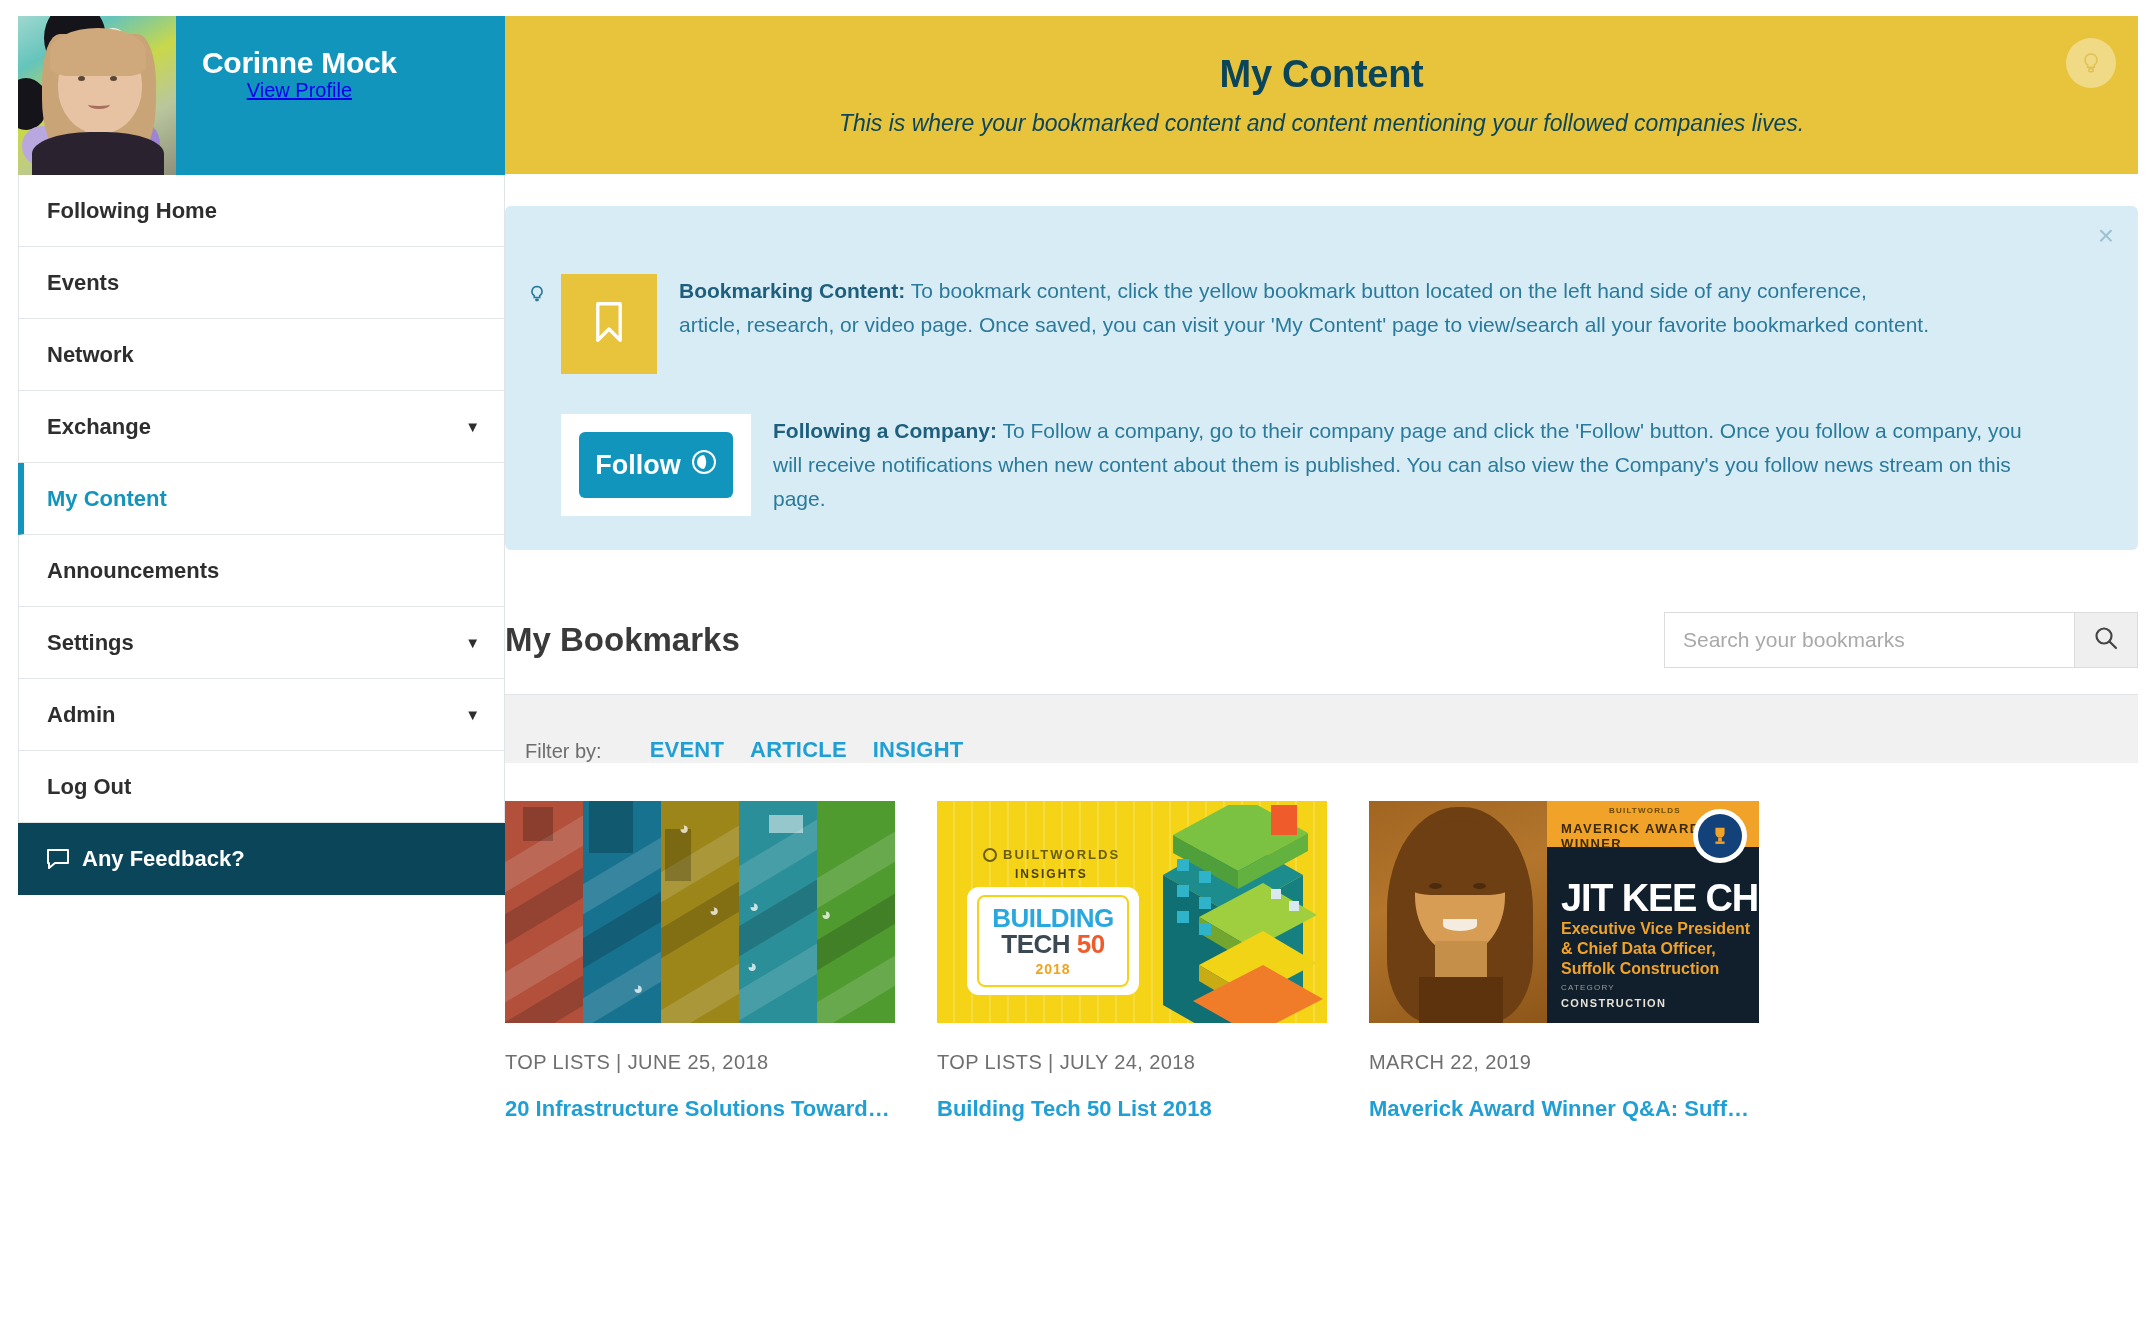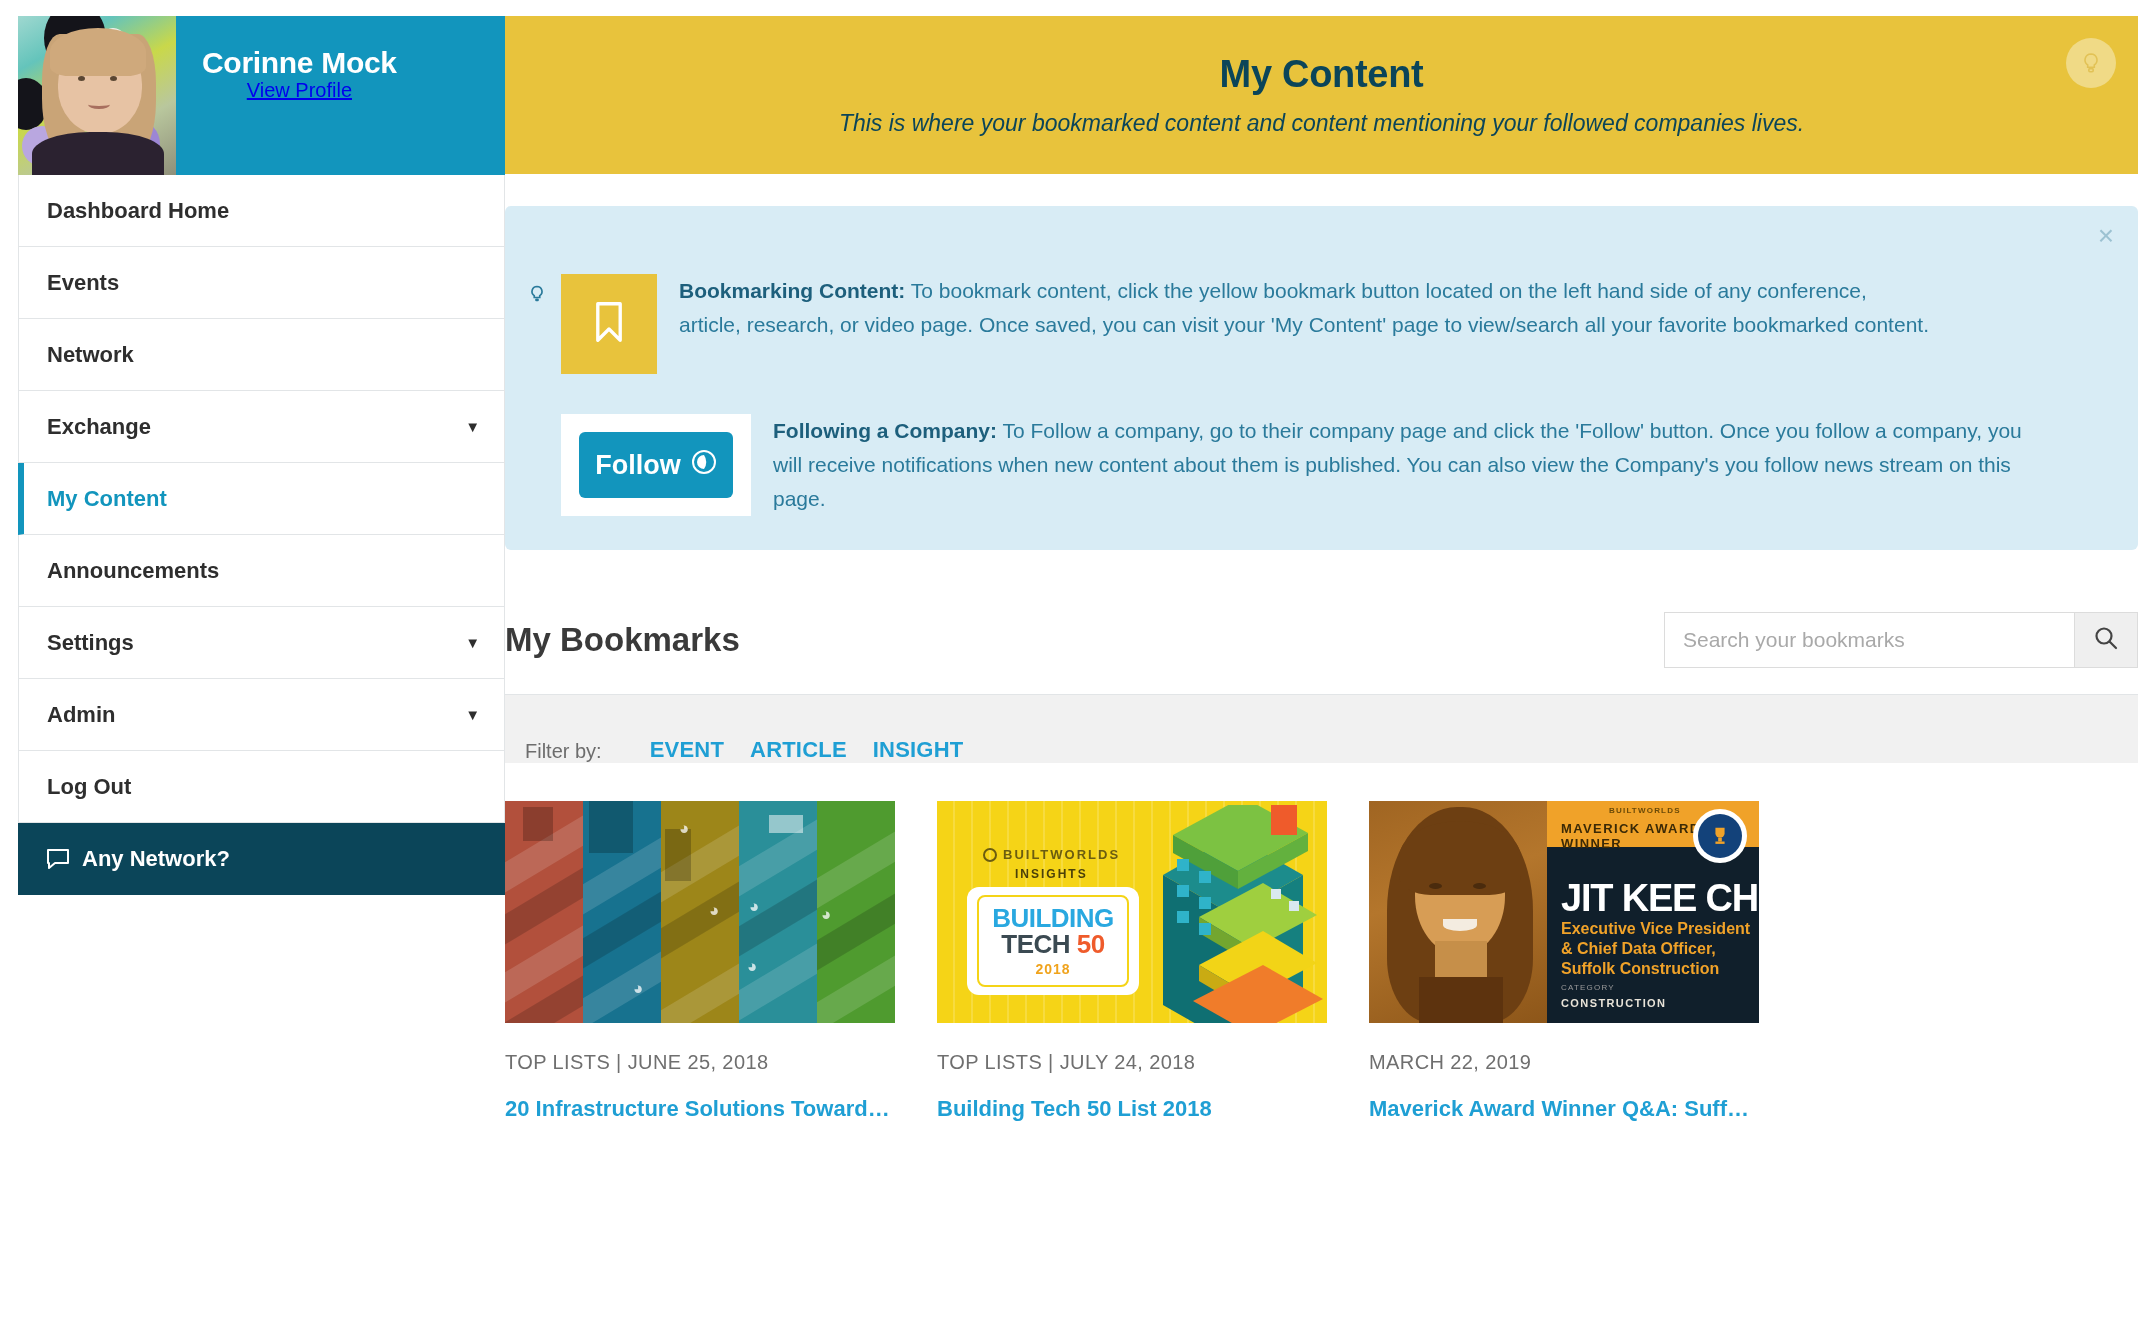--- a/index.html
+++ b/index.html
@@ -234,21 +234,21 @@
         <div class="body"></div>
       </div>
       <div class="profile-text">
         <div class="profile-name">Corinne Mock</div>
         <a class="profile-link" href="#">View Profile</a>
       </div>
     </div>
 
     <nav class="nav">
       <div class="nav-item">
-        <span>Dashboard Home</span>
+        <span>Following Home</span>
         <span class="caret"></span>
       </div>
       <div class="nav-item">
         <span>Events</span>
         <span class="caret"></span>
       </div>
       <div class="nav-item">
         <span>Network</span>
         <span class="caret"></span>
       </div>
@@ -277,21 +277,21 @@
         <span class="caret"></span>
       </div>
     </nav>
 
     <div class="feedback">
       <span>
         <svg width="24" height="22" viewBox="0 0 24 22">
             <path d="M2 2h20v13H9l-6 5v-5H2z" fill="none" stroke="#ffffff" stroke-width="2" stroke-linejoin="round"></path>
           </svg>
       </span>
-      <span>Any Network?</span>
+      <span>Any Feedback?</span>
     </div>
   </aside>
 
   <main class="main">
 
     <header class="banner">
       <h1>My Content</h1>
       <p>This is where your bookmarked content and content mentioning your followed companies lives.</p>
       <div class="bulb-badge">
         <svg width="24" height="24" viewBox="0 0 24 24">

